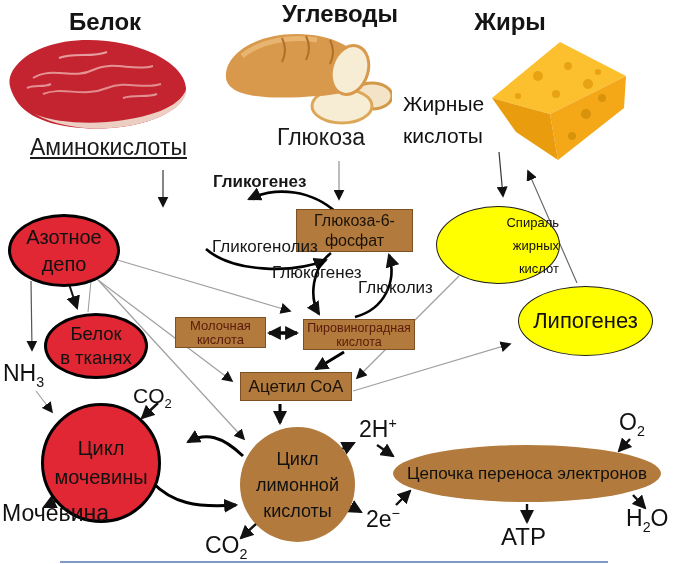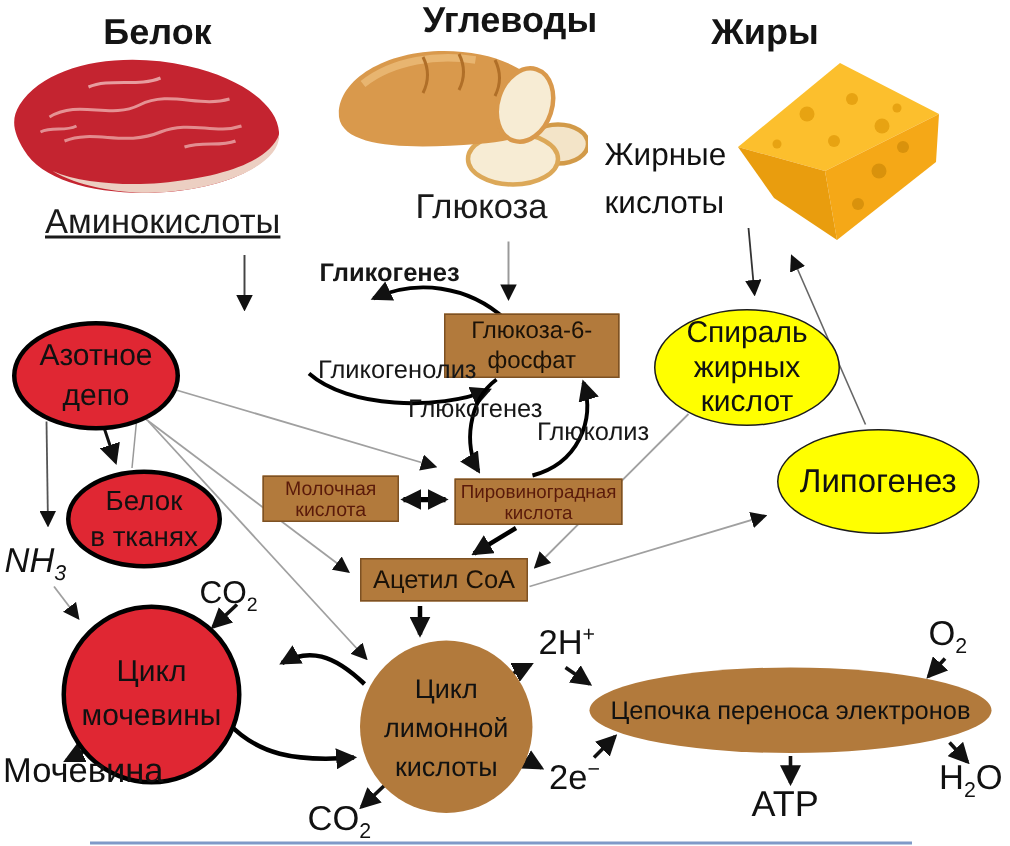--- a/index.html
+++ b/index.html
@@ -139,21 +139,21 @@
     <div>Азотное</div>
     <div>депо</div>
   </div>
 
 
   <div class="abs shape box ctr boxtxt-dark" style="left:296px;top:209px;width:117px;height:43px;font-size:16px;line-height:20px;">
     <div>Глюкоза-6-</div>
     <div>фосфат</div>
   </div>
 
-  <div class="abs shape ellipse yellow ctr" style="left:436px;top:206px;width:122px;height:76px;font-size:20px;line-height:23px;">
+  <div class="abs shape ellipse yellow ctr" style="left:436px;top:206px;width:122px;height:76px;font-size:13px;line-height:23px;align-items:flex-end;">
     <div>Спираль</div>
     <div>жирных</div>
     <div>кислот</div>
   </div>
 
   <div class="abs shape ellipse yellow ctr" style="left:518px;top:286px;width:133px;height:68px;font-size:22px;">Липогенез</div>
 
   <div class="abs shape ellipse red ctr" style="left:44px;top:313px;width:98px;height:60px;font-size:18.5px;line-height:24px;">
     <div>Белок</div>
     <div>в тканях</div>
@@ -182,21 +182,21 @@
     <div>кислоты</div>
   </div>
 
   <div class="abs shape ellipse brownfill ctr" style="left:393px;top:445px;width:268px;height:57px;font-size:17px;">Цепочка переноса электронов</div>
 
   <div class="abs toptxt lbl" style="left:212px;top:237px;">Гликогенолиз</div>
   <div class="abs toptxt lbl" style="left:213px;top:172px;font-weight:bold;">Гликогенез</div>
   <div class="abs toptxt lbl" style="left:272px;top:263px;">Глюкогенез</div>
   <div class="abs toptxt lbl" style="left:358px;top:278px;">Глюколиз</div>
 
-  <div class="abs toptxt mol" style="left:3px;top:360px;font-size:23px;font-style:italic;"><span>NH</span><sub>3</sub></div>
+  <div class="abs toptxt mol" style="left:3px;top:360px;font-size:23px;"><span>NH</span><sub>3</sub></div>
   <div class="abs toptxt mol" style="left:133px;top:384px;"><span>CO</span><sub>2</sub></div>
   <div class="abs toptxt mol" style="left:2px;top:500px;font-size:23px;">Мочевина</div>
   <div class="abs toptxt mol" style="left:205px;top:532px;font-size:23px;"><span>CO</span><sub>2</sub></div>
   <div class="abs toptxt mol" style="left:359px;top:415px;font-size:23px;"><span>2H</span><sup>+</sup></div>
   <div class="abs toptxt mol" style="left:366px;top:505px;font-size:23px;"><span>2e</span><sup>−</sup></div>
   <div class="abs toptxt mol" style="left:619px;top:409px;font-size:23px;"><span>O</span><sub>2</sub></div>
   <div class="abs toptxt mol" style="left:501px;top:523px;font-size:24px;">ATP</div>
   <div class="abs toptxt mol" style="left:626px;top:505px;font-size:23px;"><span>H</span><sub>2</sub><span>O</span></div>
 
   <div class="abs" style="left:60px;top:561px;width:548px;height:2px;background:#7f9ac8;"></div>

